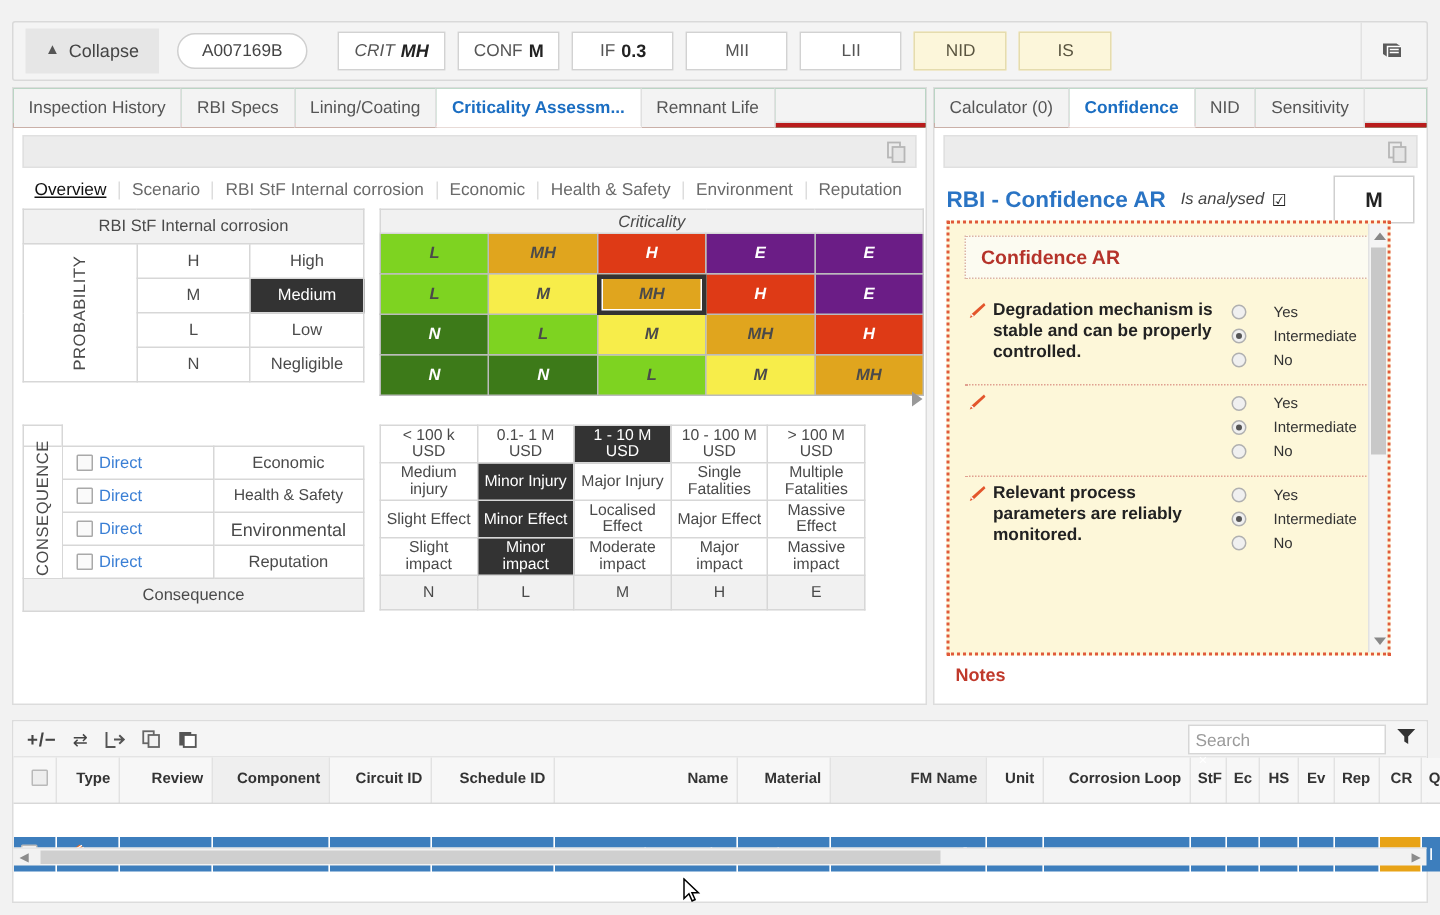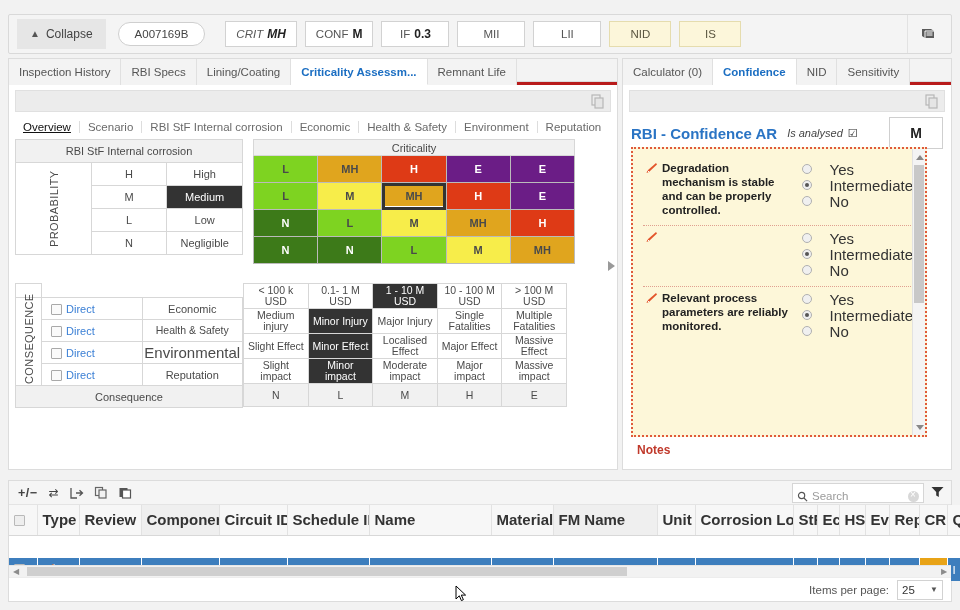--- a/index.html
+++ b/index.html
@@ -108,25 +108,25 @@
          display: inline-block; vertical-align: -2px; margin-right: 4px; border-radius: 1px; }
   .direct-link { color: #3a7fd5; cursor: pointer; }
 
   
   #prob-table { position: absolute; left: 0; top: 0; width: 228px; }
   #prob-table td { height: 23px; }
   
   #cons-table { position: absolute; left: 0; top: 144px; width: 228px; }
   #cons-table td { height: 22px; }
   
-  #crit-table { position: absolute; left: 238px; top: 0; width: 322px; }
+  #crit-table { position: absolute; left: 238px; top: 0; width: 363px; font-style: italic; }
   #crit-table td.cm { height: 27px; font-weight: bold; font-size: 11px; color: #4a4a4a;
                       border: 1px solid #bbb; }
   
-  #desc-table { position: absolute; left: 228px; top: 144px; width: 324px; }
+  #desc-table { position: absolute; left: 238px; top: 144px; width: 324px; }
   #desc-table td { height: 23px; font-size: 10.5px; line-height: 11px; padding: 1px 2px; }
 
   .cm-selected { outline: 3px solid #333; outline-offset: -3px; box-shadow: 0 0 0 3px #fff inset; }
 
   
   .expander {
     position: absolute; left: 604px; top: 258px; width: 14px; height: 16px;
     display: flex; align-items: center; justify-content: center; cursor: pointer;
   }
   .tri-right { width: 0; height: 0; border-left: 7px solid #999;
@@ -155,21 +155,21 @@
     font-size: 13px; font-weight: bold; color: #b5332a; margin-bottom: 10px;
   }
   .q-row { display: flex; padding: 4px 2px 8px 2px; border-bottom: 1px dotted #e0a090; }
   .q-row:last-child { border-bottom: none; }
   .q-text {
     width: 168px; font-size: 11.5px; font-weight: bold; color: #222; line-height: 14px;
     display: flex; gap: 4px;
   }
   .pencil-ic { flex: 0 0 auto; margin-top: 1px; cursor: pointer; }
   .q-opts { margin-left: 8px; }
-  .opt { display: flex; align-items: center; gap: 18px; font-size: 15px; color: #333; height: 16px; cursor: pointer; }
+  .opt { display: flex; align-items: center; gap: 18px; font-size: 10px; color: #333; height: 16px; cursor: pointer; }
   .radio { width: 10px; height: 10px; border-radius: 50%; border: 1px solid #b0b0b0;
            background: #f0f0f0; position: relative; }
   .radio.on::after {
     content: ""; position: absolute; left: 2px; top: 2px; width: 4px; height: 4px;
     border-radius: 50%; background: #555;
   }
   .notes-box {
     margin: 10px 10px 0 10px; border: 1px dotted #dcb4a4; background: #fcfbf1;
     padding: 6px 10px; font-size: 13px; font-weight: bold; color: #b5332a;
   }
@@ -197,32 +197,32 @@
     height: 24px; background: #f5f5f5; border-bottom: 1px solid #e4e4e4;
     display: flex; align-items: center; padding: 0 4px;
   }
   .tb-btn {
     height: 20px; min-width: 22px; padding: 0 5px; display: flex; align-items: center;
     justify-content: center; font-size: 12px; color: #444; cursor: pointer;
   }
   .tb-btn.plusminus { font-weight: bold; font-size: 12.5px; letter-spacing: .5px; }
   .tb-flex { flex: 1; }
   .searchbox {
-    display: flex; align-items: flex-end; gap: 4px; height: 20px; width: 132px;
-    border: 1px solid #d6d6d6; background: #fff; padding: 0 4px; cursor: text;
+    display: flex; align-items: flex-start; gap: 4px; height: 20px; width: 132px;
+    border: 1px solid #d6d6d6; background: #fff; padding: 0 4px; cursor: text; flex-direction: column;
   }
   .search-ph { color: #9b9b9b; font-size: 11.5px; flex: 1; }
   .clear-ic { width: 11px; height: 11px; border-radius: 50%; background: #d8d8d8; position: relative; cursor: pointer; }
   .clear-ic::after { content: "\00d7"; position: absolute; left: 2px; top: -2px; font-size: 10px; color: #fff; }
   .funnel { margin-left: 7px; margin-right: 3px; cursor: pointer; }
 
   table.dgrid { width: 100%; border-collapse: collapse; table-layout: fixed; }
   table.dgrid th {
     background: #f7f7f7; border-right: 1px solid #e2e2e2; border-bottom: 1px solid #d8d8d8;
-    font-size: 15px; font-weight: bold; color: #333; text-align: left;
+    font-size: 10px; font-weight: bold; color: #333; text-align: right;
     padding: 0 5px; height: 30px; white-space: nowrap; overflow: hidden; cursor: pointer;
   }
   table.dgrid th.alt { background: #efefef; }
   table.dgrid td {
     height: 23px; border-right: 1px solid rgba(255,255,255,.5);
     font-size: 11.5px; color: #fff; padding: 0 5px; white-space: nowrap; overflow: hidden;
   }
   tr.selrow td { background: #3d7ebd; }
   tr.selrow td.warn { background: #e8a317; color: #fff; text-align: center; }
   .cellchk { width: 11px; height: 11px; border: 1px solid #b9b9b9; background: #eee;
@@ -369,21 +369,21 @@
         <tr>
           <td style="text-align:left;padding-left:9px">
             <span class="chk"></span><span class="direct-link">Direct</span>
           </td>
           <td style="font-size:10.5px;line-height:11px">Health &amp; Safety</td>
         </tr>
         <tr>
           <td style="text-align:left;padding-left:9px">
             <span class="chk"></span><span class="direct-link">Direct</span>
           </td>
-          <td style="font-size:15px">Environmental</td>
+          <td style="font-size:12px">Environmental</td>
         </tr>
         <tr>
           <td style="text-align:left;padding-left:9px">
             <span class="chk"></span><span class="direct-link">Direct</span>
           </td>
           <td>Reputation</td>
         </tr>
         <tr>
           <td class="caption-cell" colspan="3">Consequence</td>
         </tr>
@@ -490,20 +490,21 @@
 
     <div class="conf-title-row">
       <span class="conf-title">RBI - Confidence AR</span>
       <span class="is-analysed">Is analysed</span>
       <span class="tickbox">☑</span>
       <div class="m-box">M</div>
     </div>
 
     <div class="conf-body">
       <div class="conf-inner">
+        <div class="conf-hdr">Confidence AR</div>
 
         <div class="q-row">
           <div class="q-text">
             <svg class="pencil-ic" width="13" height="12" viewBox="0 0 13 12">
               <path d="M11 1 L12 2.5 L4 10 L1.5 11 L2.5 8.5 Z" fill="#e3552b"></path>
               <path d="M2.5 8.5 L4 10" stroke="#fff" stroke-width="1"></path>
             </svg>
             <span>Degradation mechanism is stable and can be properly controlled.</span>
           </div>
           <div class="q-opts">
@@ -699,26 +700,19 @@
       </table>
 
     <div class="hscroll">
       <div class="hs-arrow">◀</div>
       <div class="hs-track">
         <div class="hs-thumb"></div>
       </div>
       <div class="hs-arrow">▶</div>
     </div>
 
-    <div class="pager">
-      <span class="pager-label">Items per page:</span>
-      <div class="pp-select">
-        <span>25</span>
-        <span class="caret">▼</span>
-      </div>
-    </div>
   </div>
 
   <svg class="cursor" viewBox="0 0 12 18">
     <path d="M1 1 L1 14 L4.3 10.8 L6.4 15.6 L8.4 14.7 L6.3 10.1 L10.6 10.1 Z" fill="#fff" stroke="#000" stroke-width="1"></path>
   </svg>
 
 </div>
 
 </body></html>

